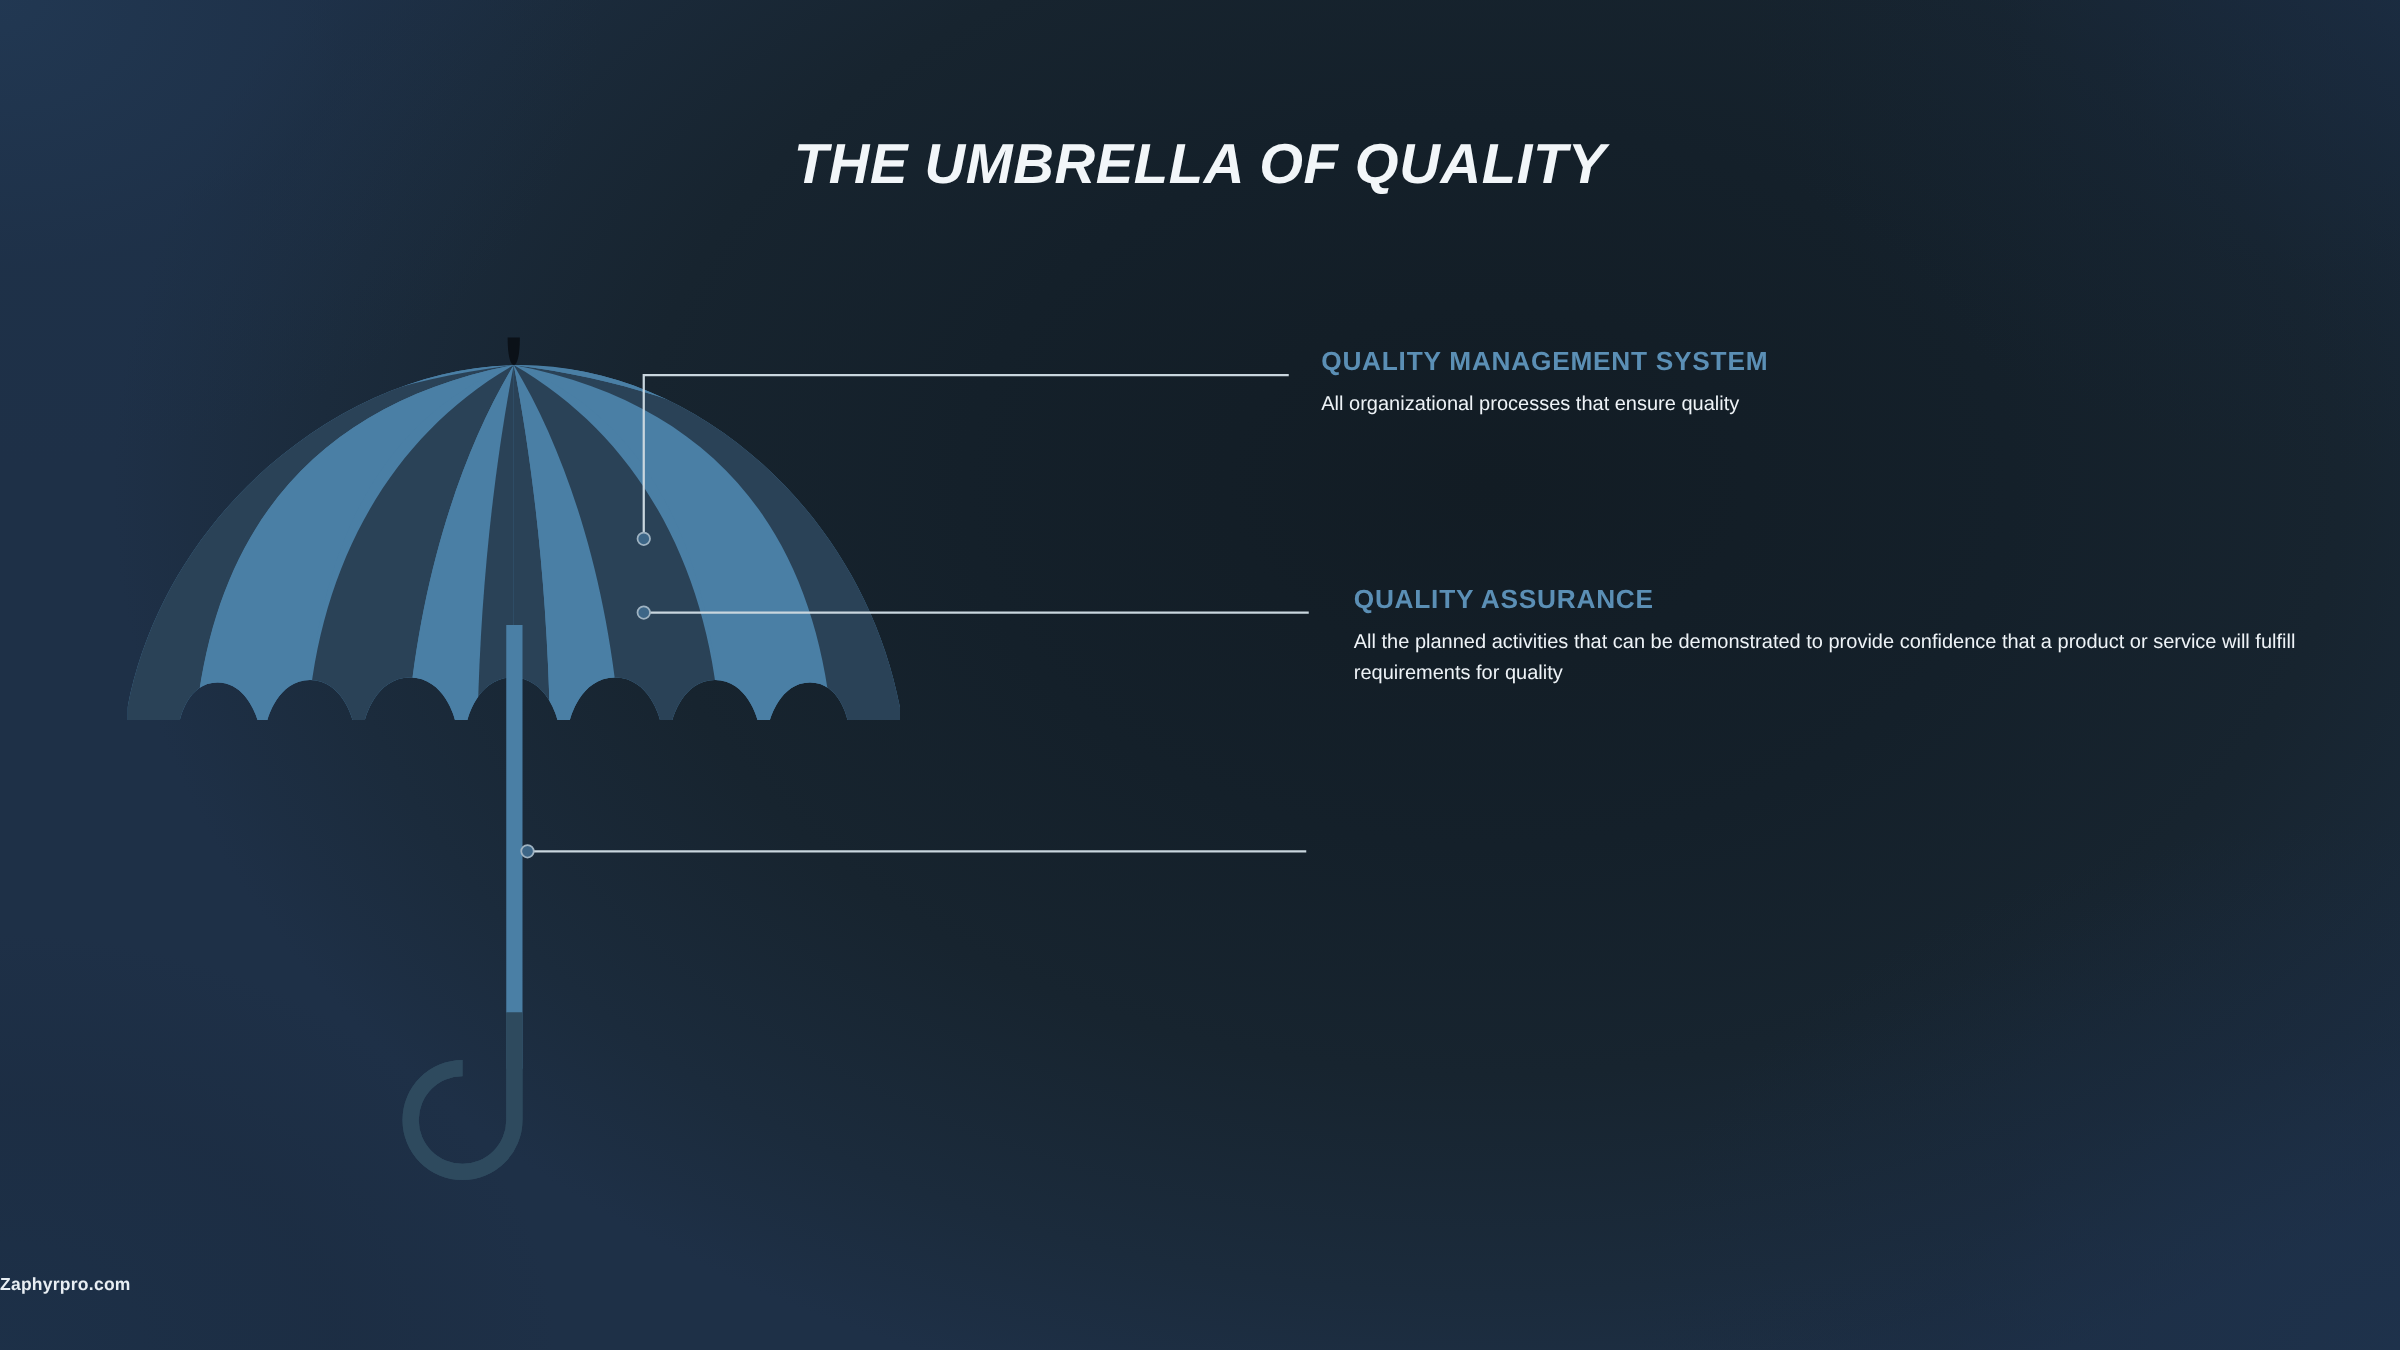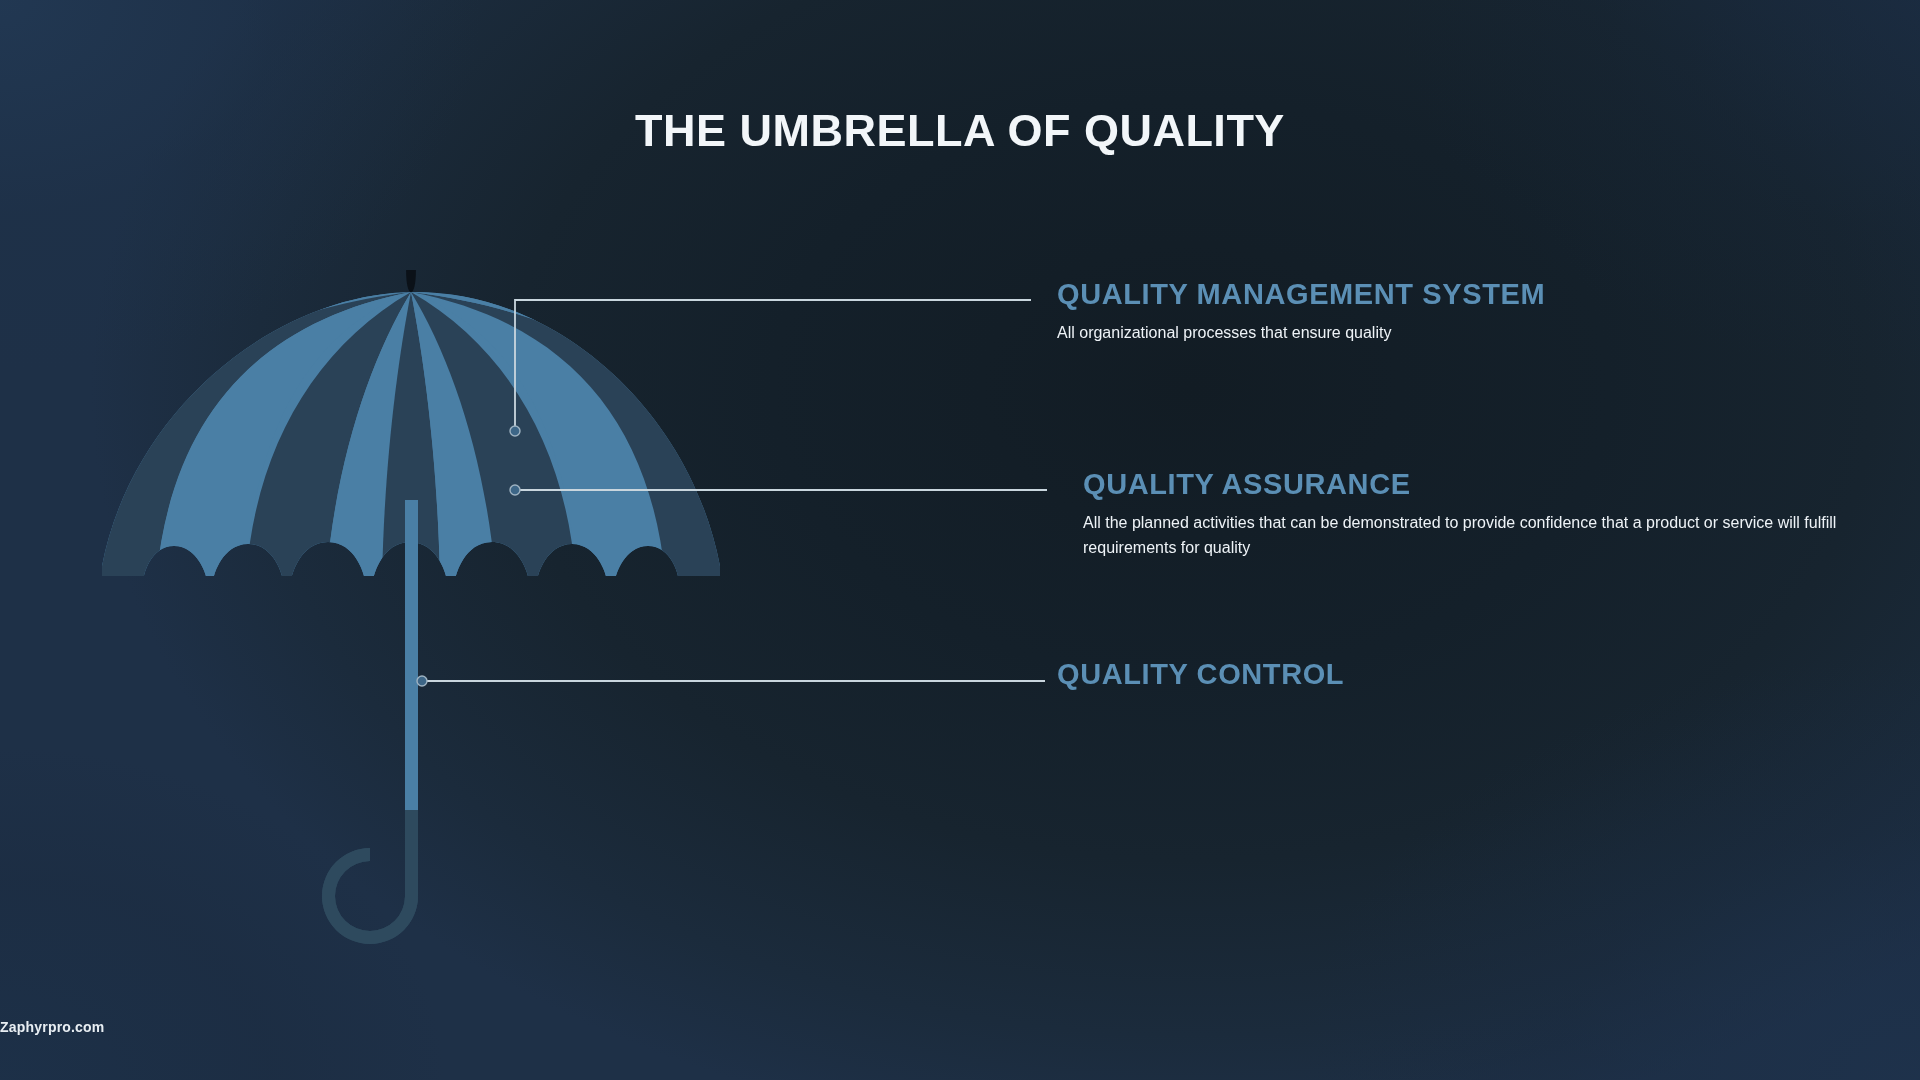--- a/index.html
+++ b/index.html
@@ -49,20 +49,21 @@
     position: absolute;
     left: 0;
     right: 0;
     top: 76px;
     text-align: center;
     color: #f2f6f9;
     font-size: 45px;
     font-weight: 700;
     letter-spacing: 0.5px;
     line-height: 1.1;
+    font-style: italic;
   }
 
   
   .umbrella {
     position: absolute;
     left: 40px;
     top: 270px;
     width: 760px;
     height: 700px;
   }
@@ -74,21 +75,21 @@
     pointer-events: none;
   }
 
   
   .item {
     position: absolute;
     left: 1057px;
   }
   .item .head {
     color: #5b8fb5;
-    font-size: 29px;
+    font-size: 21px;
     font-weight: 700;
     letter-spacing: 0.6px;
     margin: 0 0 10px 0;
     white-space: nowrap;
   }
   .item .body {
     color: #eef3f7;
     font-size: 16px;
     font-weight: 400;
     line-height: 1.55;
@@ -216,18 +217,17 @@
     <p class="head">QUALITY MANAGEMENT SYSTEM</p>
     <p class="body">All organizational processes that ensure quality</p>
   </div>
 
   <div class="item" id="item-qa">
     <p class="head">QUALITY ASSURANCE</p>
     <p class="body">All the planned activities that can be demonstrated to provide confidence that a product or service will fulfill requirements for quality</p>
   </div>
 
   <div class="item" id="item-qc">
-    <p class="head">QUALITY CONTROL</p>
   </div>
 
   <div class="footer">Zaphyrpro.com</div>
 
 </div>
 
 </body></html>

